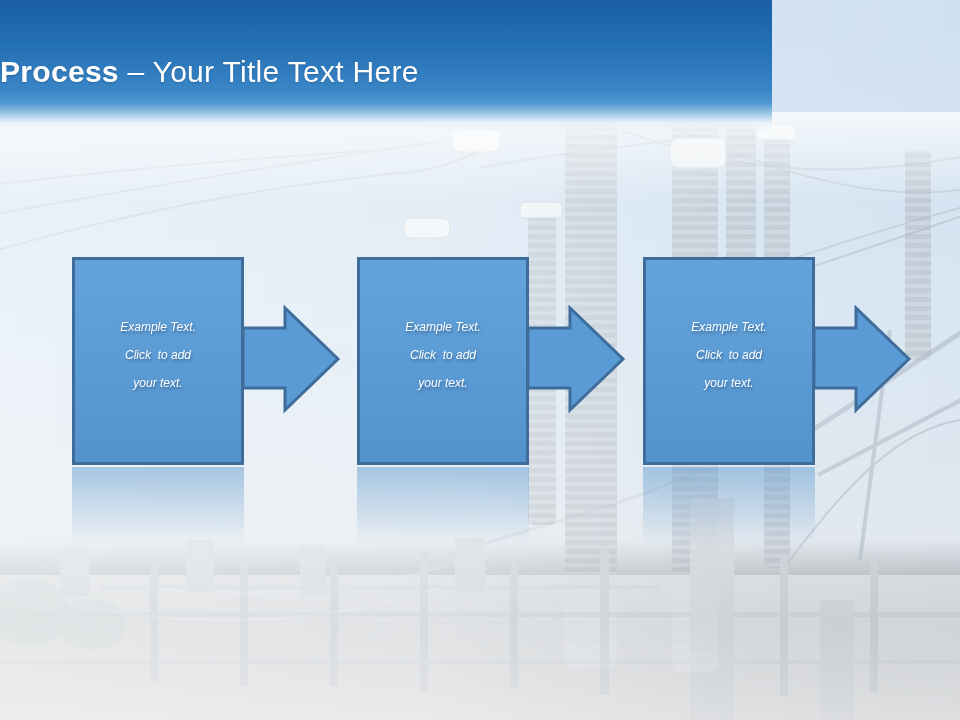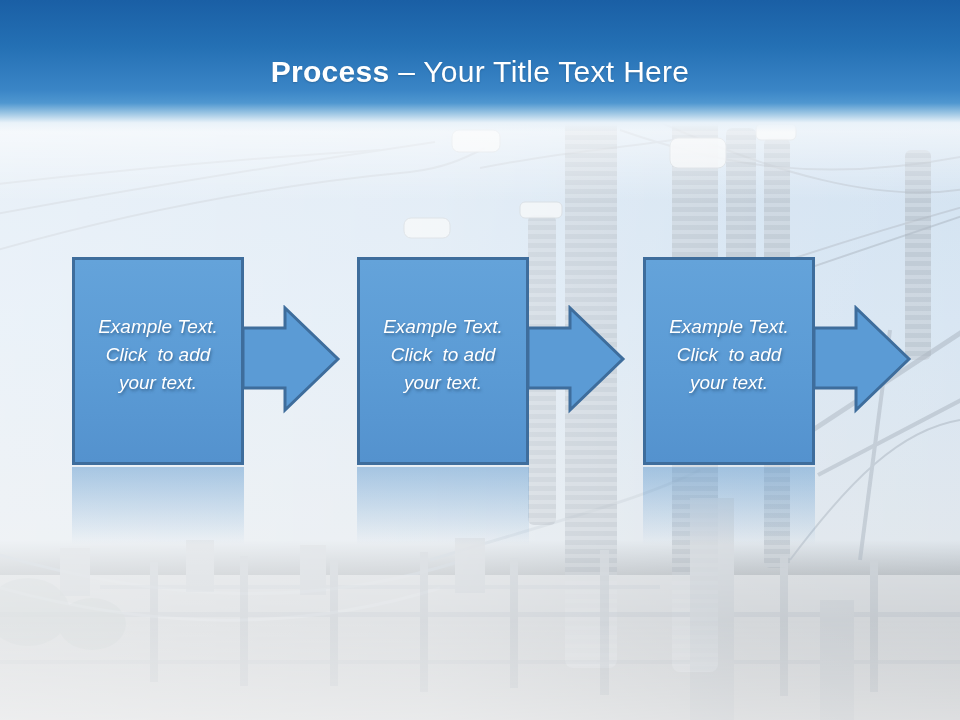--- a/index.html
+++ b/index.html
@@ -3,42 +3,42 @@
 <meta charset="utf-8">
 <style>
   html,body{margin:0;padding:0;background:#222;}
   .slide{
     position:relative;width:960px;height:720px;overflow:hidden;
     background:#d3e2f0;font-family:"Liberation Sans",sans-serif;
   }
   svg.bg{position:absolute;left:0;top:0;z-index:0;}
   
   .header{
-    position:absolute;left:0;top:0;width:960px;height:132px;z-index:5;
+    position:absolute;left:0;top:0;width:772px;height:132px;z-index:5;
     background:linear-gradient(180deg,
       #1a5fa5 0%, #2470b4 35%, #3a85c6 68%, #4f97d0 78%,
       #9ec7e4 86%, #e9f2f9 93%, rgba(233,242,249,0) 100%);
-    display:flex;justify-content:center;align-items:flex-start;
+    display:flex;justify-content:flex-start;align-items:flex-start;
   }
   .title{
     margin-top:55px;color:#ffffff;font-size:30px;letter-spacing:.3px;
     text-shadow:0 1px 2px rgba(0,0,0,.18);white-space:nowrap;
   }
   .title .bold{font-weight:bold;}
   
   .step-box{
     position:absolute;top:257px;width:166px;height:202px;
     border:3px solid #3e6d9c;
     background:linear-gradient(180deg,#64a3da 0%,#5b9bd5 55%,#5492ce 100%);
     z-index:3;display:flex;align-items:center;justify-content:center;
     text-align:center;
   }
   .step-box.b1{left:72px;} .step-box.b2{left:357px;} .step-box.b3{left:643px;}
   .step-text{
-    color:#ffffff;font-style:italic;font-size:19px;line-height:28px;
+    color:#ffffff;font-style:italic;font-size:12px;line-height:28px;
     white-space:pre-wrap;padding-bottom:12px;
     text-shadow:1px 2px 3px rgba(30,62,95,.55);
   }
   .arrow{position:absolute;top:305px;width:100px;height:110px;z-index:3;}
   .arrow.a1{left:242px;} .arrow.a2{left:527px;} .arrow.a3{left:813px;}
   
   .reflection{
     position:absolute;top:467px;width:172px;height:88px;z-index:2;
     background:linear-gradient(180deg,rgba(90,150,205,.48),rgba(90,150,205,0) 88%);
   }

